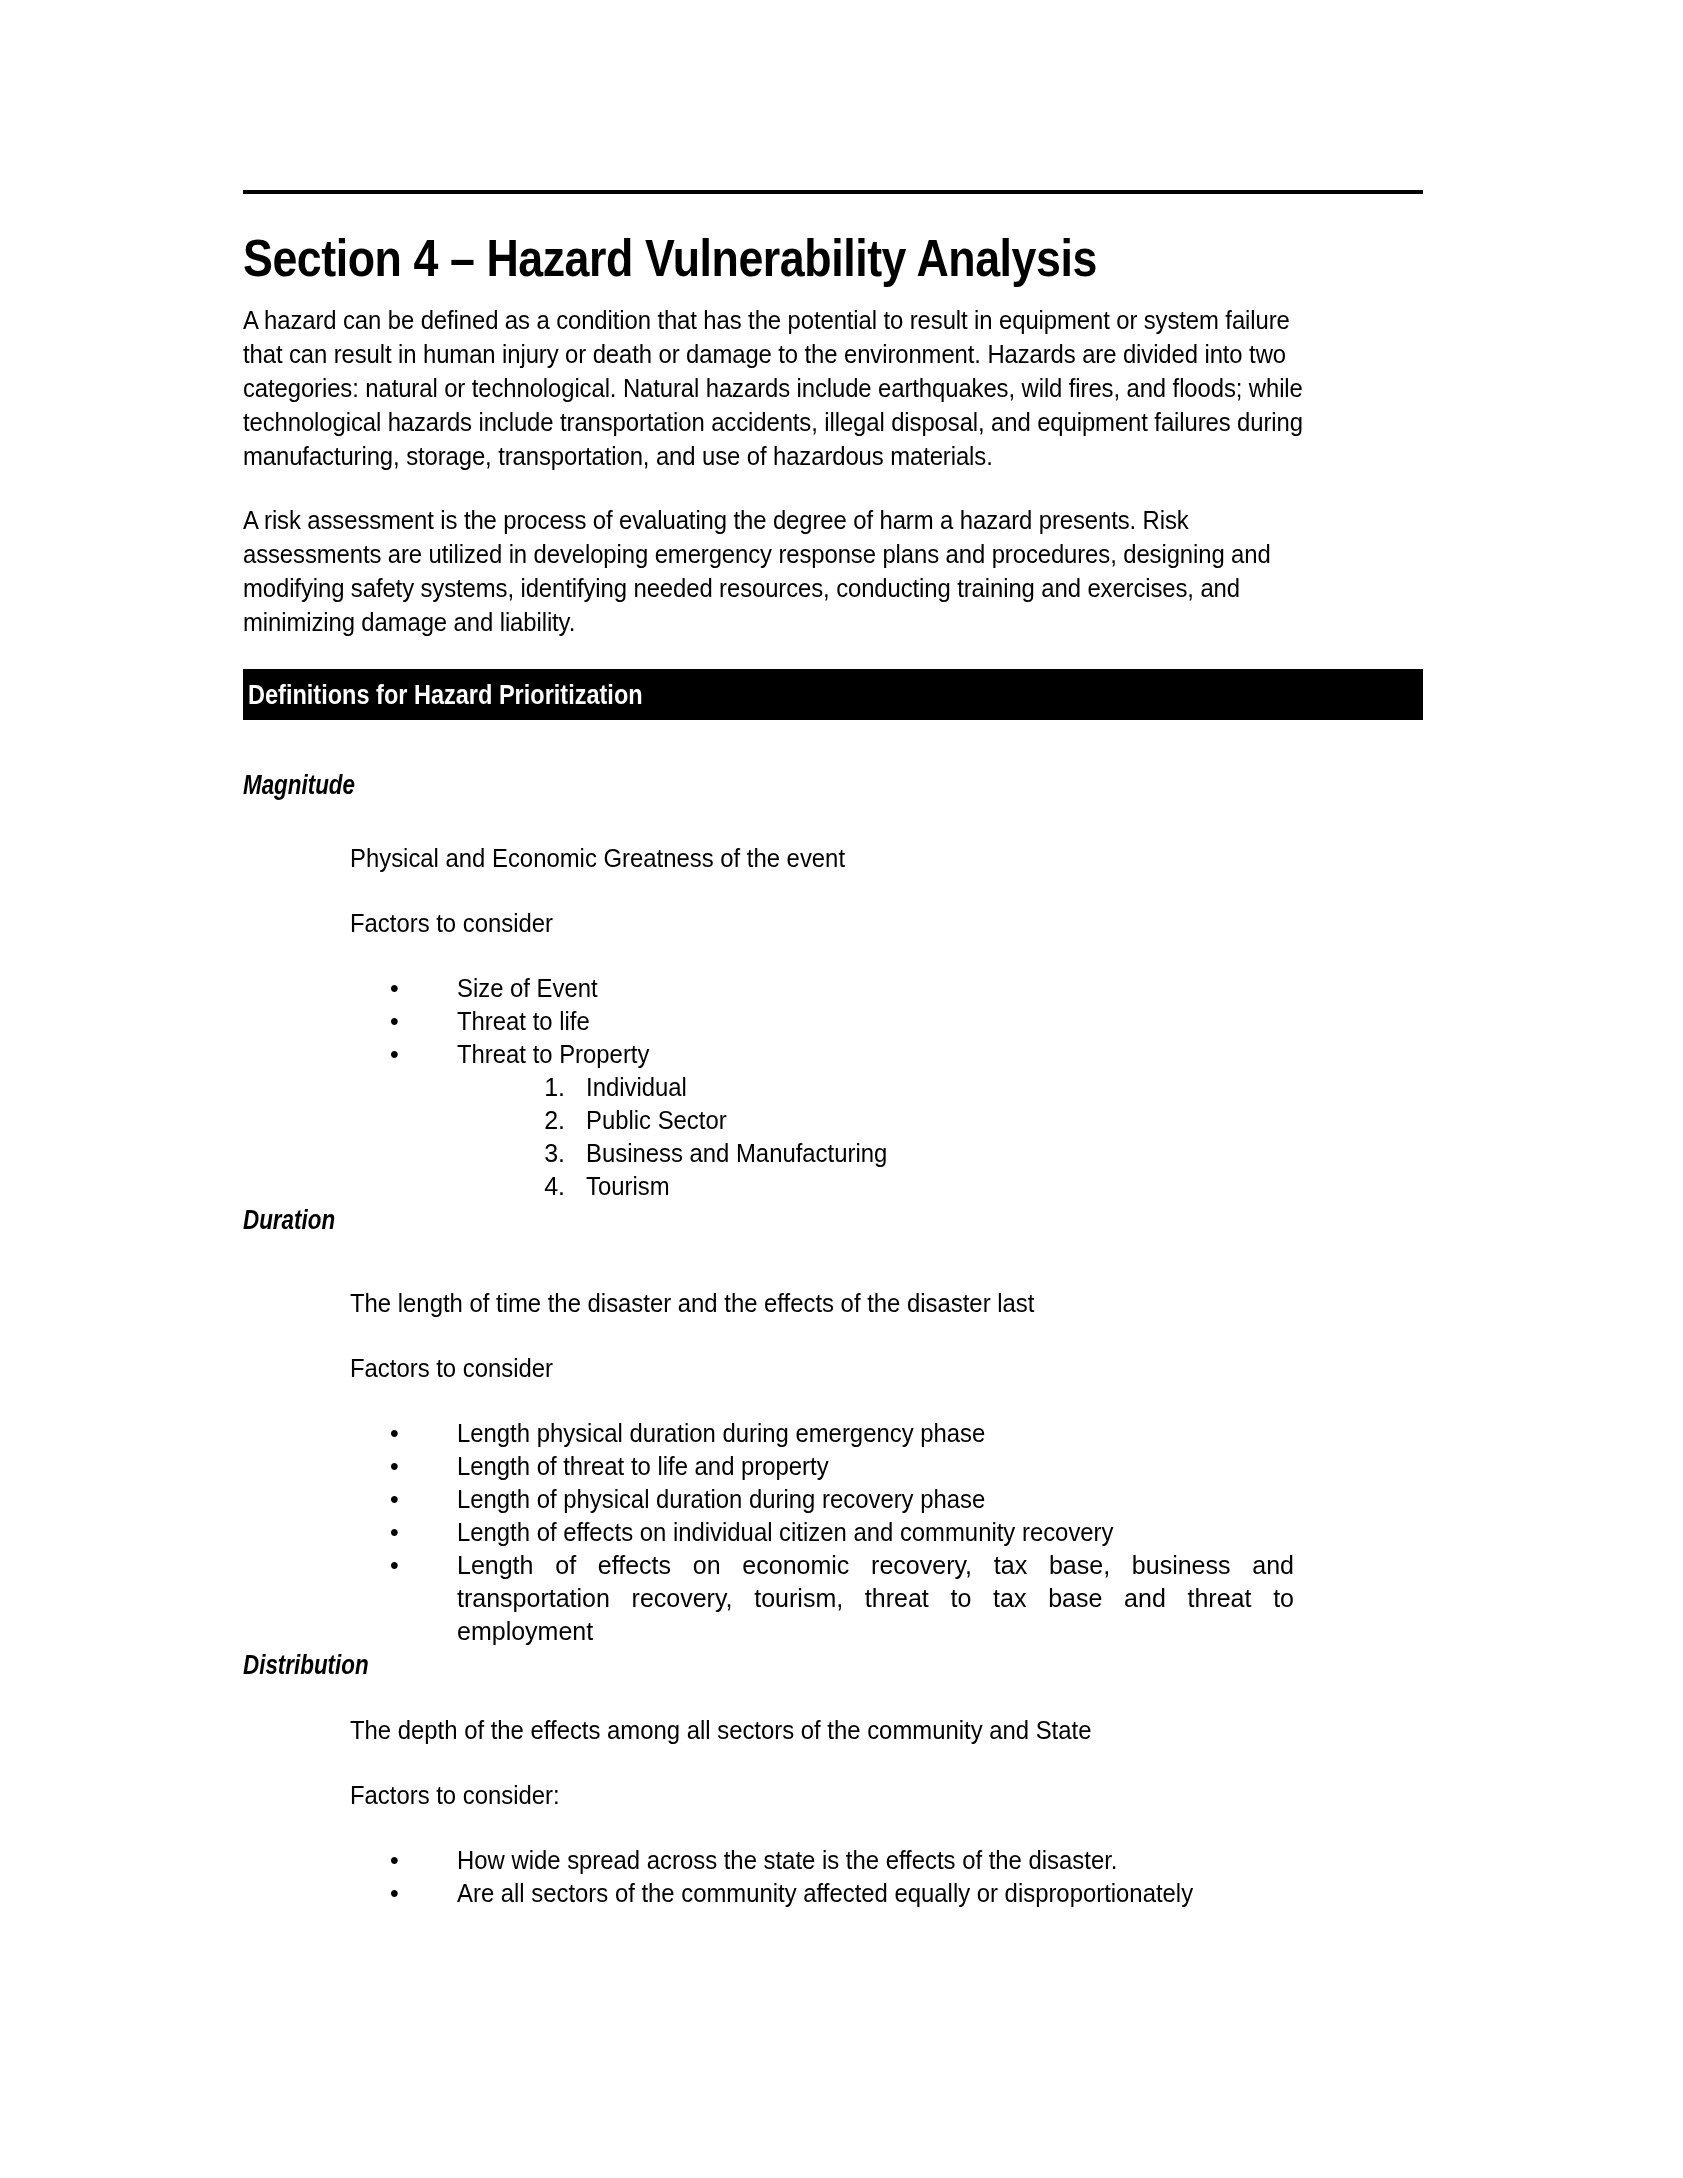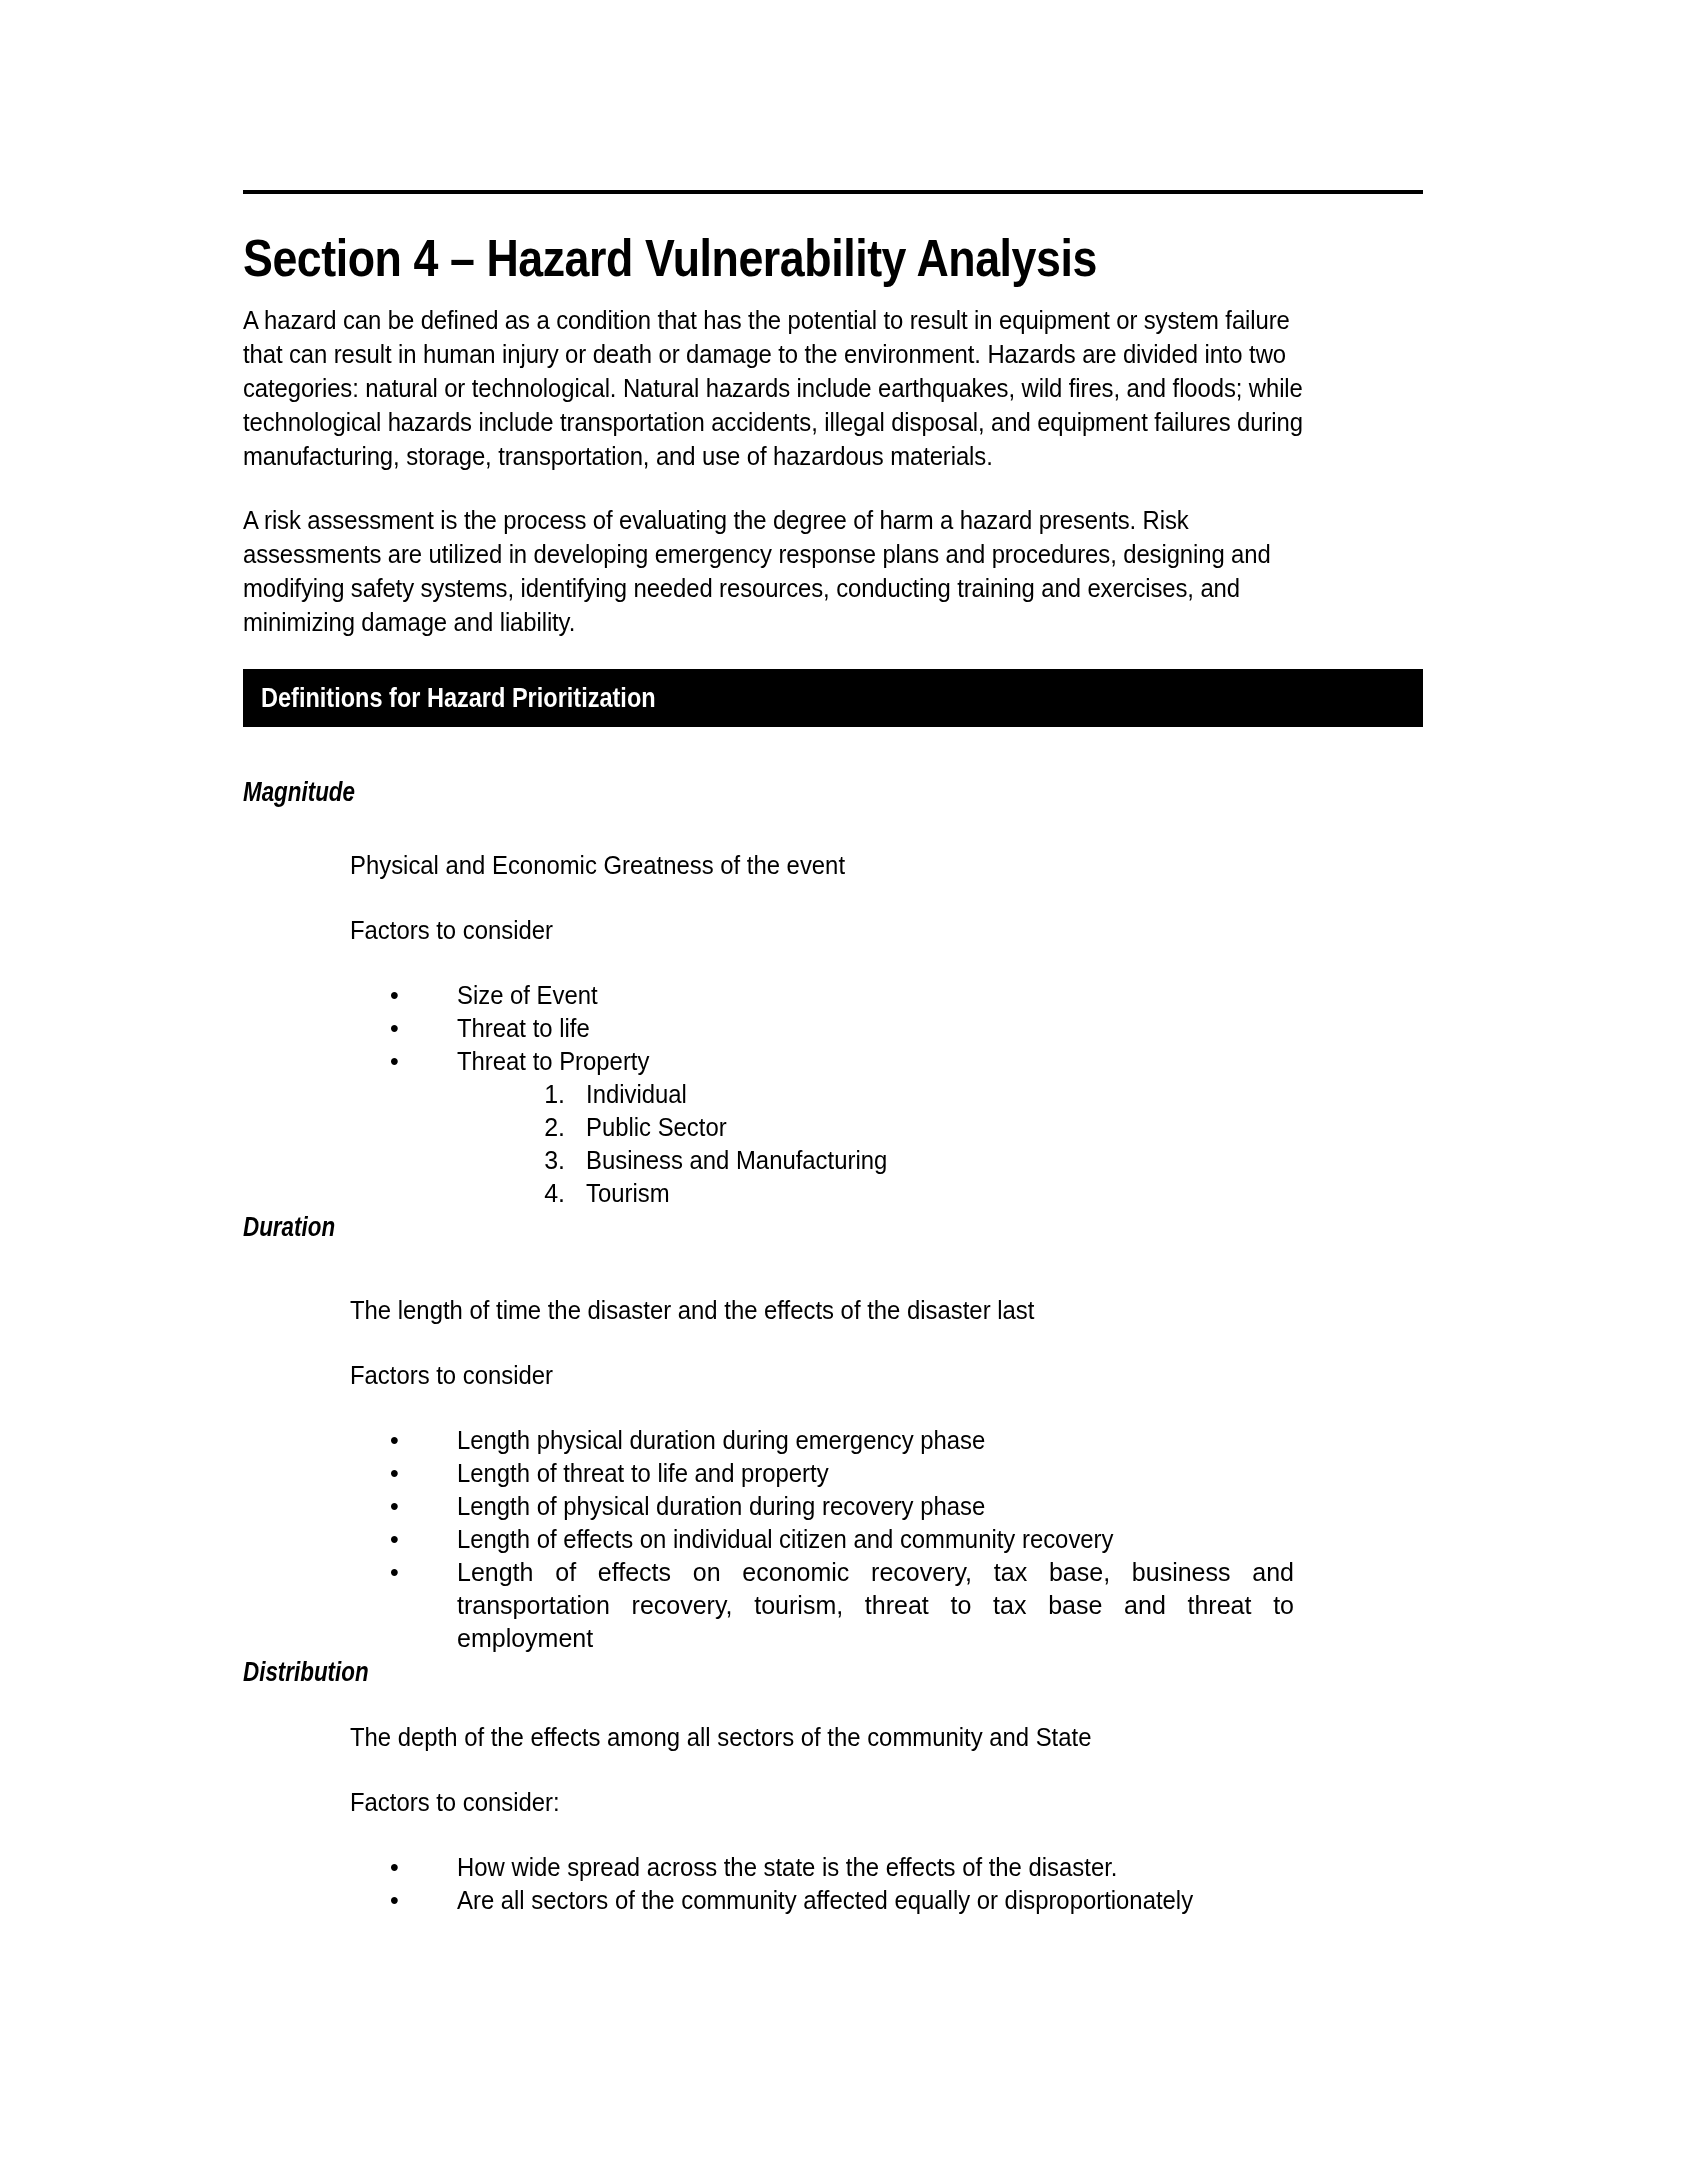--- a/index.html
+++ b/index.html
@@ -65,26 +65,26 @@
     transform: scaleX(0.955);
     transform-origin: left top;
     letter-spacing: -0.1px;
   }
 
   
   .banner {
     background: #000000;
     color: #ffffff;
     width: 1180px;
-    height: 58px;
+    height: 51px;
     margin: 12px 0 0 0;
     display: flex;
     align-items: center;
     box-sizing: border-box;
-    padding-left: 18px;
+    padding-left: 5px;
   }
   .banner-label {
     font-weight: bold;
     font-size: 28px;
     letter-spacing: 0px;
     transform: scaleX(0.84);
     transform-origin: left center;
     white-space: nowrap;
   }
 

